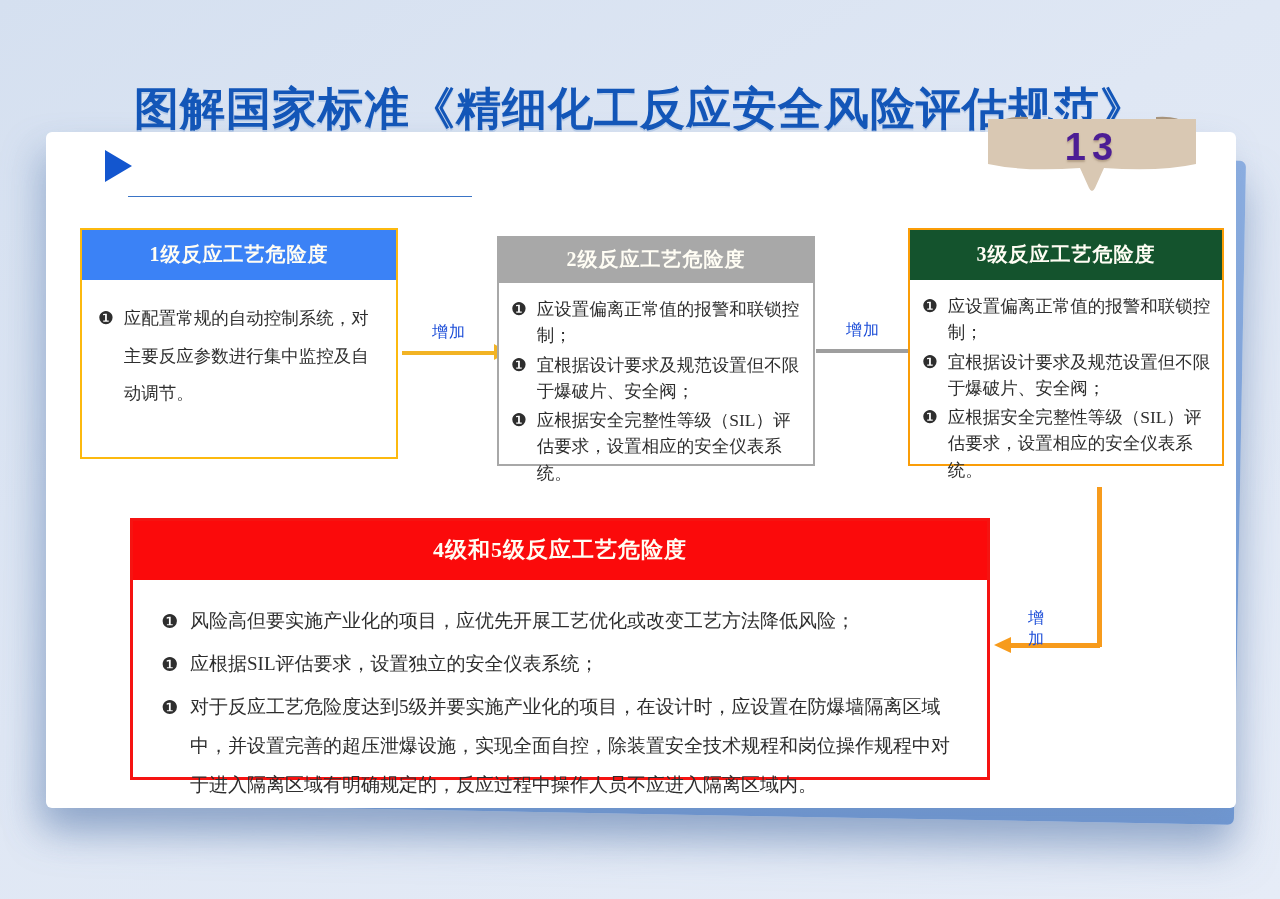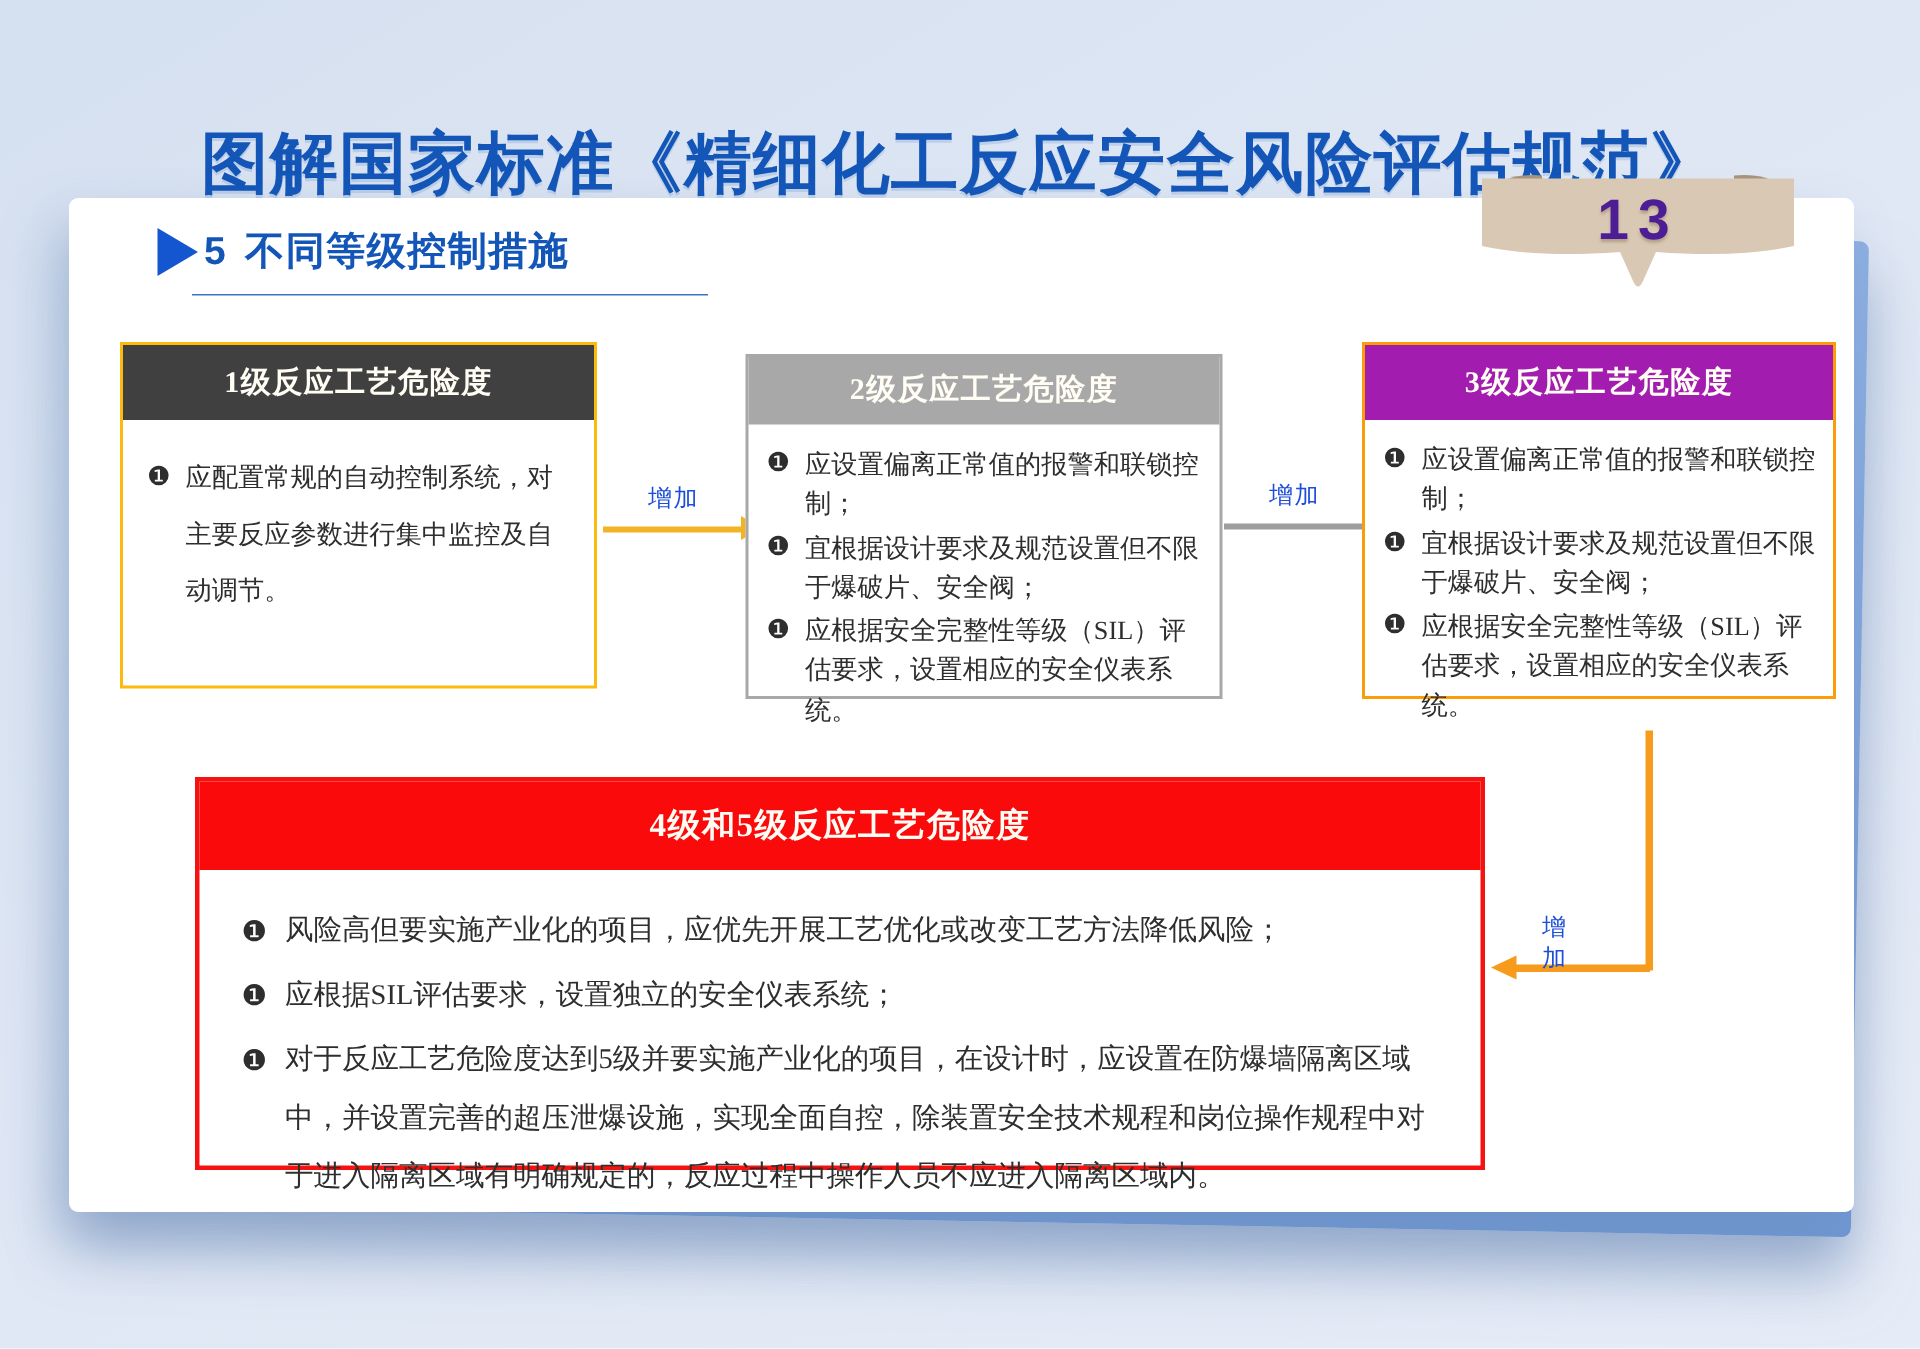--- a/index.html
+++ b/index.html
@@ -67,30 +67,30 @@
     font-size:20px; letter-spacing:1px; padding:11px 0 12px 0;
   }
   .box .bd{
     font-family:"Liberation Serif","DejaVu Serif",serif;
     color:#2e2e2e; font-size:17.5px;
   }
   .bullet{ display:flex; }
   .bullet .glyph{ flex:0 0 auto; margin-right:10px; font-family:"DejaVu Sans",sans-serif; }
 
   .box-l1{ left:34px;  top:96px;  width:318px; height:231px; border-color:#fcb90f; }
-  .box-l1 .hd{ background:#404040; }
+  .box-l1 .hd{ background:#3b82f6; }
   .box-l1 .bd{ padding:20px 14px 0 16px; line-height:2.15; }
 
   .box-l2{ left:451px; top:104px; width:318px; height:230px; border-color:#a8a8a8; }
   .box-l2 .hd{ background:#a8a8a8; padding:8px 0 10px 0; }
   .box-l2 .bd{ padding:13px 6px 0 12px; line-height:1.5; }
   .box-l2 .bullet{ margin-bottom:3px; }
 
   .box-l3{ left:862px; top:96px;  width:316px; height:238px; border-color:#fa9d08; }
-  .box-l3 .hd{ background:#a21caf; }
+  .box-l3 .hd{ background:#14532d; }
   .box-l3 .bd{ padding:13px 6px 0 12px; line-height:1.5; }
   .box-l3 .bullet{ margin-bottom:3px; }
 
   .box-l45{ left:84px; top:386px; width:860px; height:262px; border-width:3px; border-color:#f51311; }
   .box-l45 .hd{ background:#fb0a0b; font-size:22px; padding:14px 0 15px 0; }
   .box-l45 .bd{ padding:22px 24px 0 28px; font-size:19px; line-height:2.05; }
   .box-l45 .bullet{ margin-bottom:4px; }
   .box-l45 .bullet .glyph{ margin-right:12px; }
 
   
@@ -126,21 +126,20 @@
 <body>
 
 <div class="main-title">图解国家标准《精细化工反应安全风险评估规范》</div>
 
 <div class="back-page"></div>
 
 <div class="card">
 
   <div class="section-header">
     <span class="tri-icon"></span>
-    <span class="section-title"><span class="num">5</span><span>不同等级控制措施</span></span>
   </div>
   <div class="section-underline"></div>
 
   <div class="box box-l1">
     <div class="hd">1级反应工艺危险度</div>
     <div class="bd">
       <div class="bullet">
         <span class="glyph">❶</span>
         <span>应配置常规的自动控制系统，对主要反应参数进行集中监控及自动调节。</span>
       </div>

